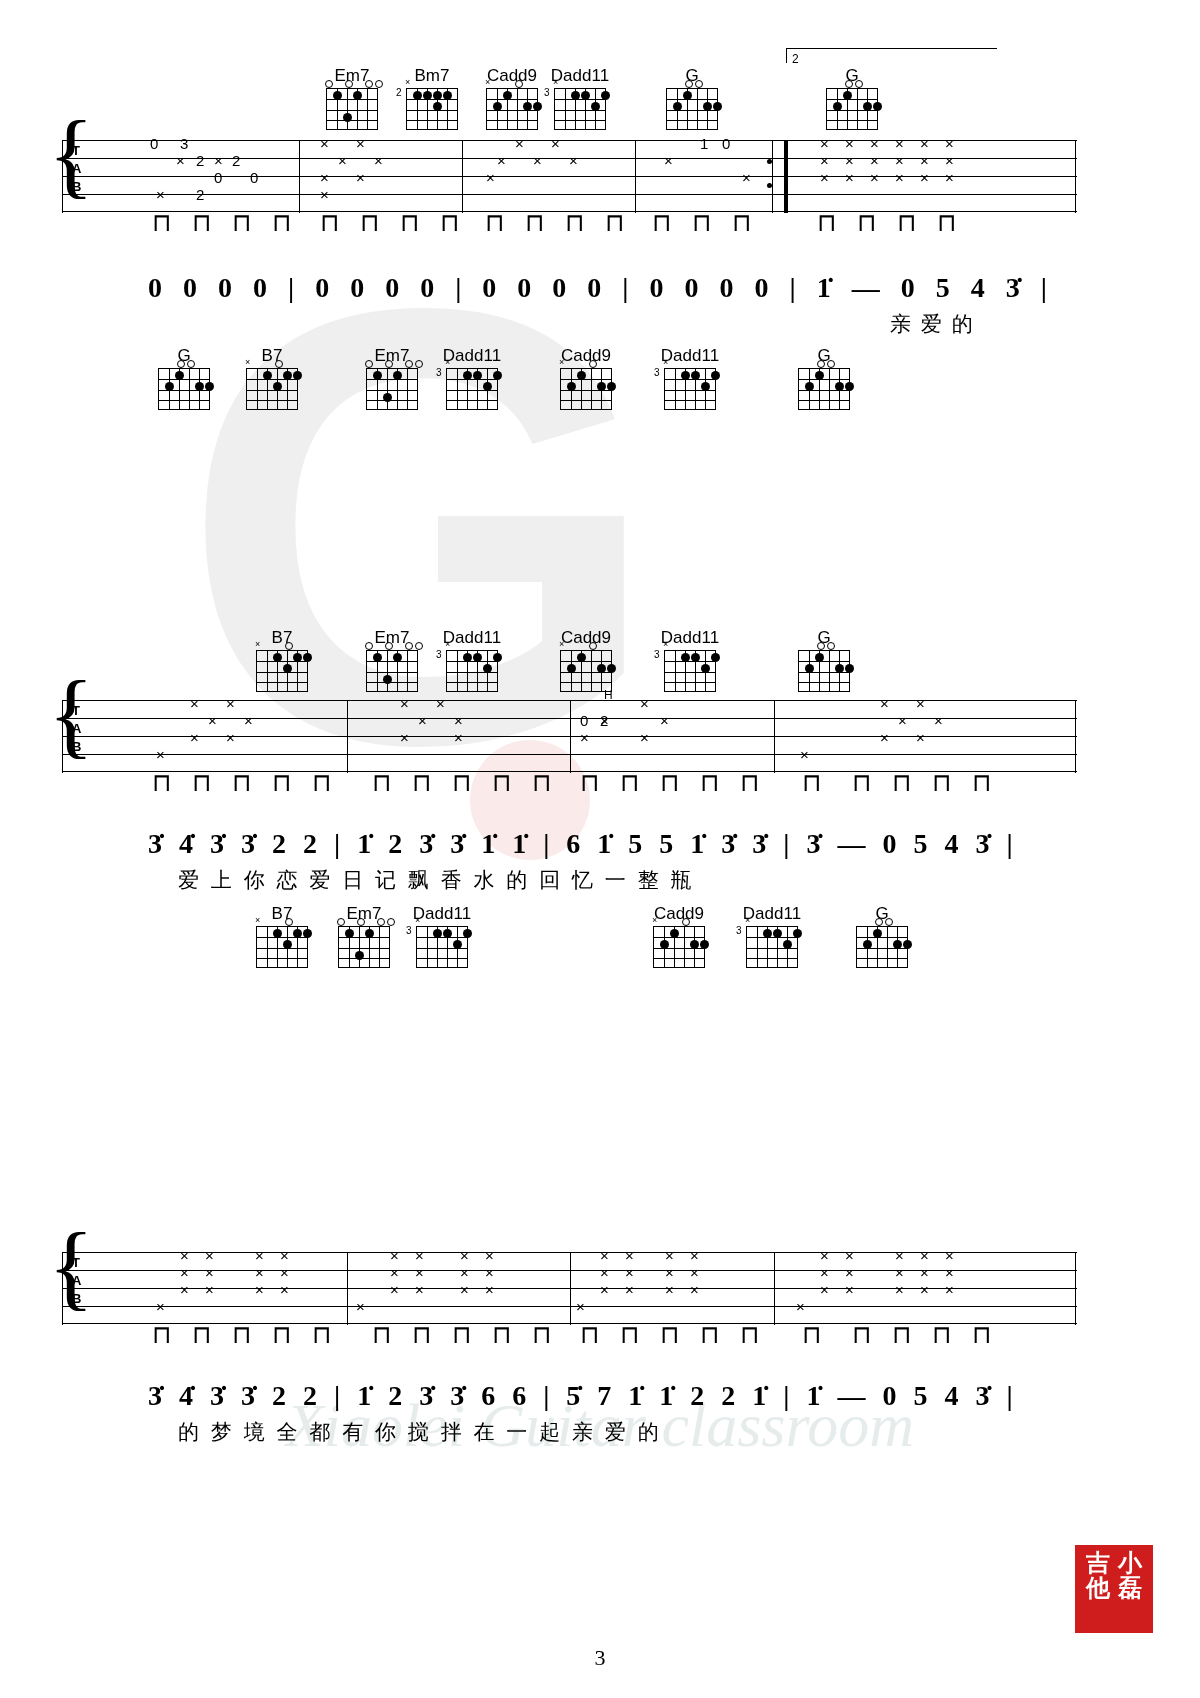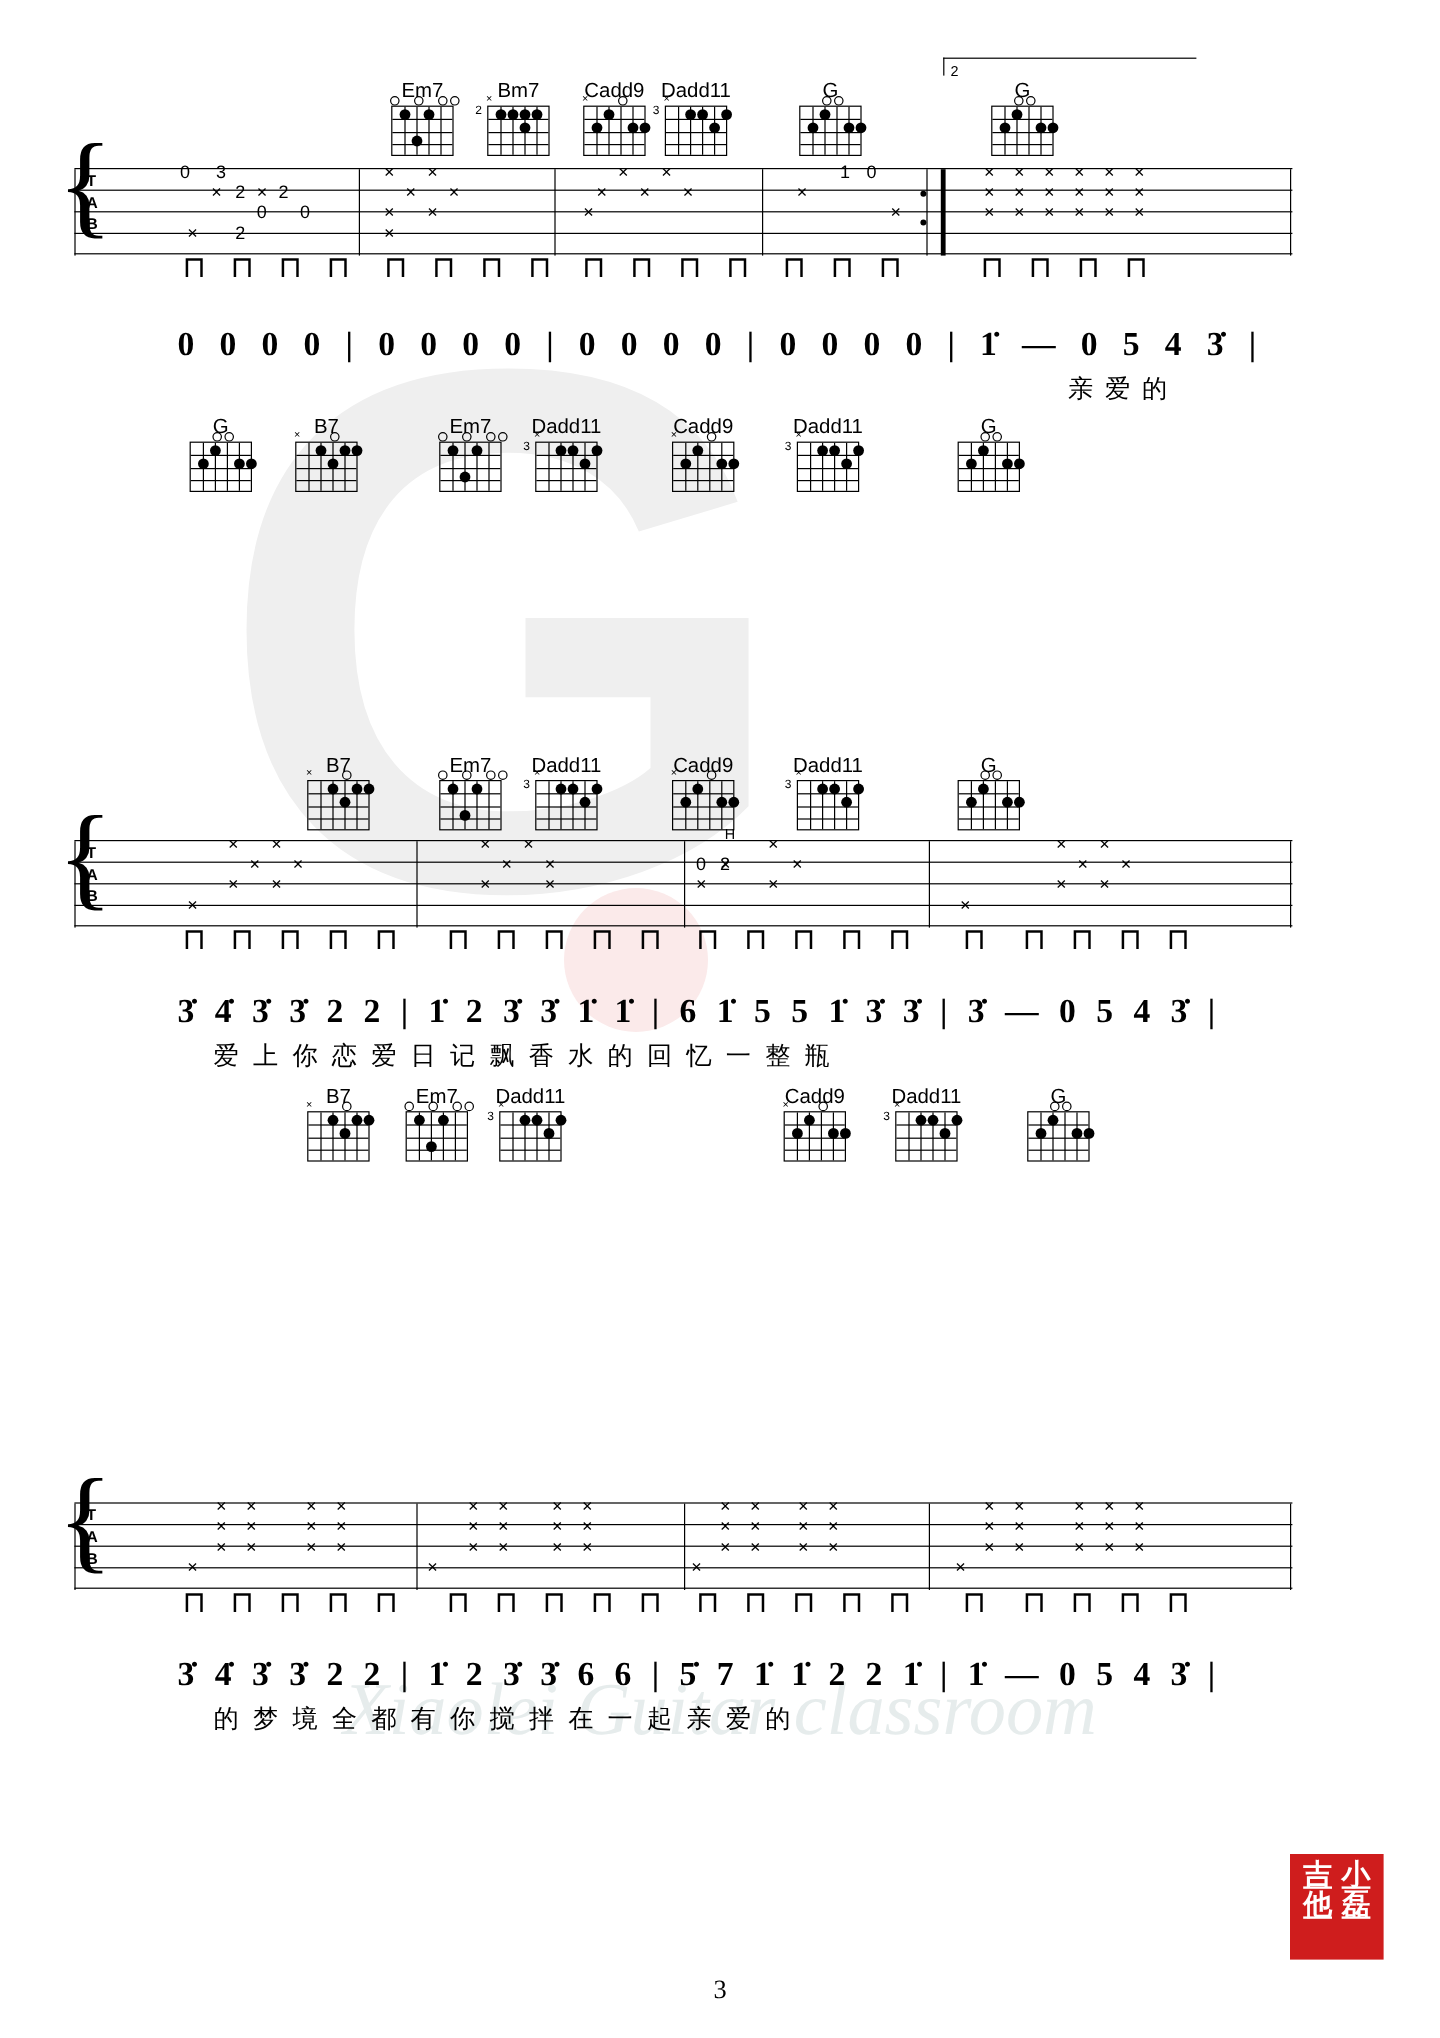--- a/index.html
+++ b/index.html
@@ -42,21 +42,21 @@
   
   .strum{position:absolute;font-family:"Liberation Serif",serif;font-size:25px;color:#000;}
 
   
   .numline{position:absolute;font-family:"Liberation Serif",serif;font-size:28px;font-weight:700;white-space:nowrap;}
   .lyrline{position:absolute;font-family:"Liberation Sans",sans-serif;font-size:21px;white-space:nowrap;}
 
   .pagenum{position:absolute;left:0;width:1200px;text-align:center;top:1645px;font-size:22px;font-family:"Liberation Serif",serif;}
 
   .seal{position:absolute;left:1075px;top:1545px;width:78px;height:88px;background:#cf1d1d;color:#fff;font-size:24px;font-family:"Liberation Serif",serif;line-height:1.05;text-align:center;padding-top:6px;box-sizing:border-box;}
-  .seal b{display:inline-block;width:32px;text-decoration:underline;}
+  .seal b{display:inline-block;width:32px;}
 
   .repeat-top{position:absolute;border-top:1.4px solid #000;border-left:1.4px solid #000;}
   .repeat-num{position:absolute;font-size:12px;font-family:"Liberation Sans",sans-serif;}
 </style>
 </head>
 <body>
 
 <div class="wm-wrap">
   <div class="wm-big">G</div>
   <div class="wm-circle"></div>

